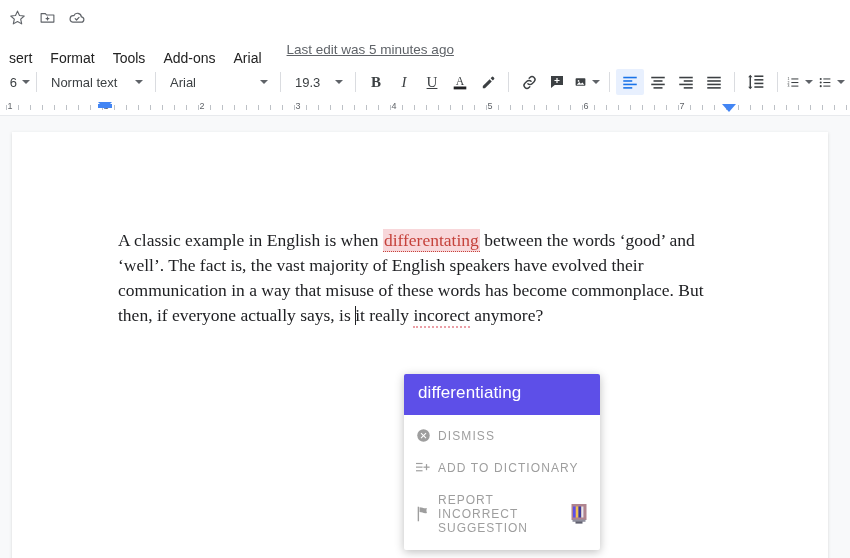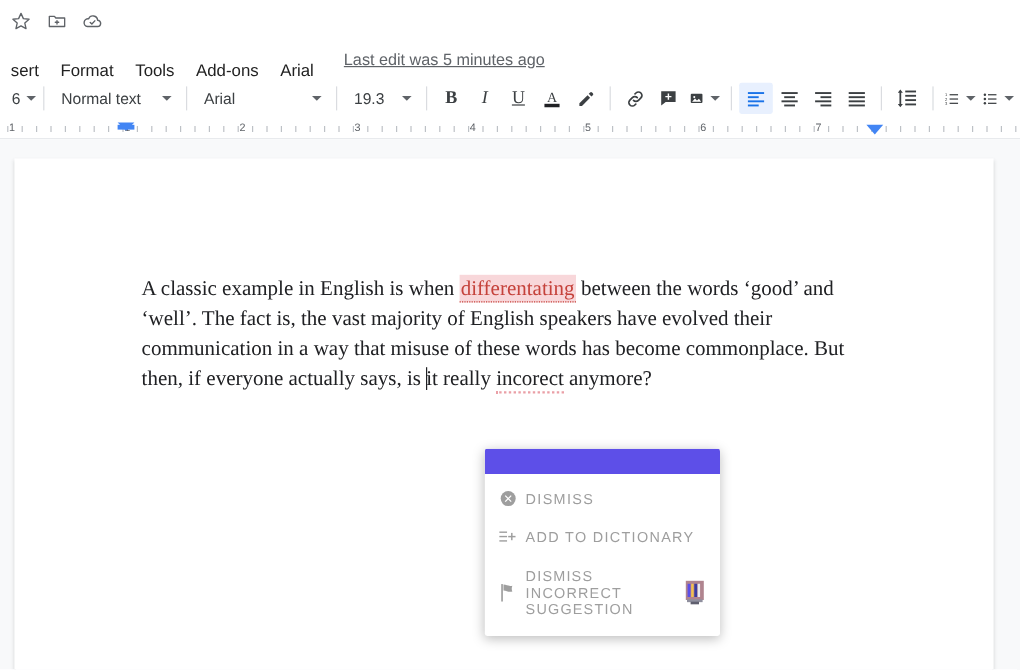--- a/index.html
+++ b/index.html
@@ -519,20 +519,21 @@
 <div class="canvas">
 
   <div class="page">
     <div class="doc-body">
       <p><span>A classic example in English is when </span><span class="sp-err">differentating</span><span> between the words ‘good’ and ‘well’. The fact is, the vast majority of English speakers have evolved their communication in a way that misuse of these words has become commonplace. But then, if everyone actually says, is </span><span class="caret"></span><span>it really </span><span class="sq-err">incorect</span><span> anymore?</span></p>
     </div>
   </div>
 
   <div class="popup">
     <div class="popup-head">
+      <div class="sugg">differentiating</div>
     </div>
 
     <div class="popup-menu">
 
       <div class="pm-item">
         <span class="pm-icon">
           <svg width="15" height="15" viewBox="0 0 24 24" fill="#9e9e9e">
             <circle cx="12" cy="12" r="10"></circle>
             <path d="M8.6 7.4l8 8-1.2 1.2-8-8z" fill="#ffffff"></path>
             <path d="M15.4 7.4l1.2 1.2-8 8-1.2-1.2z" fill="#ffffff"></path>
@@ -554,21 +555,21 @@
         <span class="pm-label">ADD TO DICTIONARY</span>
       </div>
 
       <div class="pm-item">
         <span class="pm-icon">
           <svg width="15" height="16" viewBox="0 0 20 22" fill="#9e9e9e">
             <rect x="2" y="1" width="1.9" height="20"></rect>
             <path d="M4.6 1.6c4 0 6.5 2.6 10.2 1.3-1 2.4-1 4.5 0 6.6-4 1.4-6.4-1.2-10.2-1.2z"></path>
           </svg>
         </span>
-        <span class="pm-label two"><span>DISMISS INCORRECT</span><br><span>SUGGESTION</span></span>
+        <span class="pm-label two"><span>REPORT INCORRECT</span><br><span>SUGGESTION</span></span>
         <span class="pm-badge">
           <svg width="18" height="22" viewBox="0 0 18 22">
             <rect x="1.5" y="1" width="15" height="16" fill="#b0848f"></rect>
             <rect x="3" y="3.5" width="2.4" height="11" fill="#5d4fe8"></rect>
             <rect x="6" y="3.5" width="2.0" height="11" fill="#f2c14e"></rect>
             <rect x="8.6" y="3.5" width="2.4" height="11" fill="#3b3b9e"></rect>
             <rect x="11.4" y="3.5" width="2.0" height="11" fill="#e8e8ee"></rect>
             <rect x="2.5" y="16.4" width="13" height="2.4" fill="#8f8f9e"></rect>
             <rect x="5.5" y="18.4" width="7" height="2.2" fill="#5f5f6e"></rect>
           </svg>

